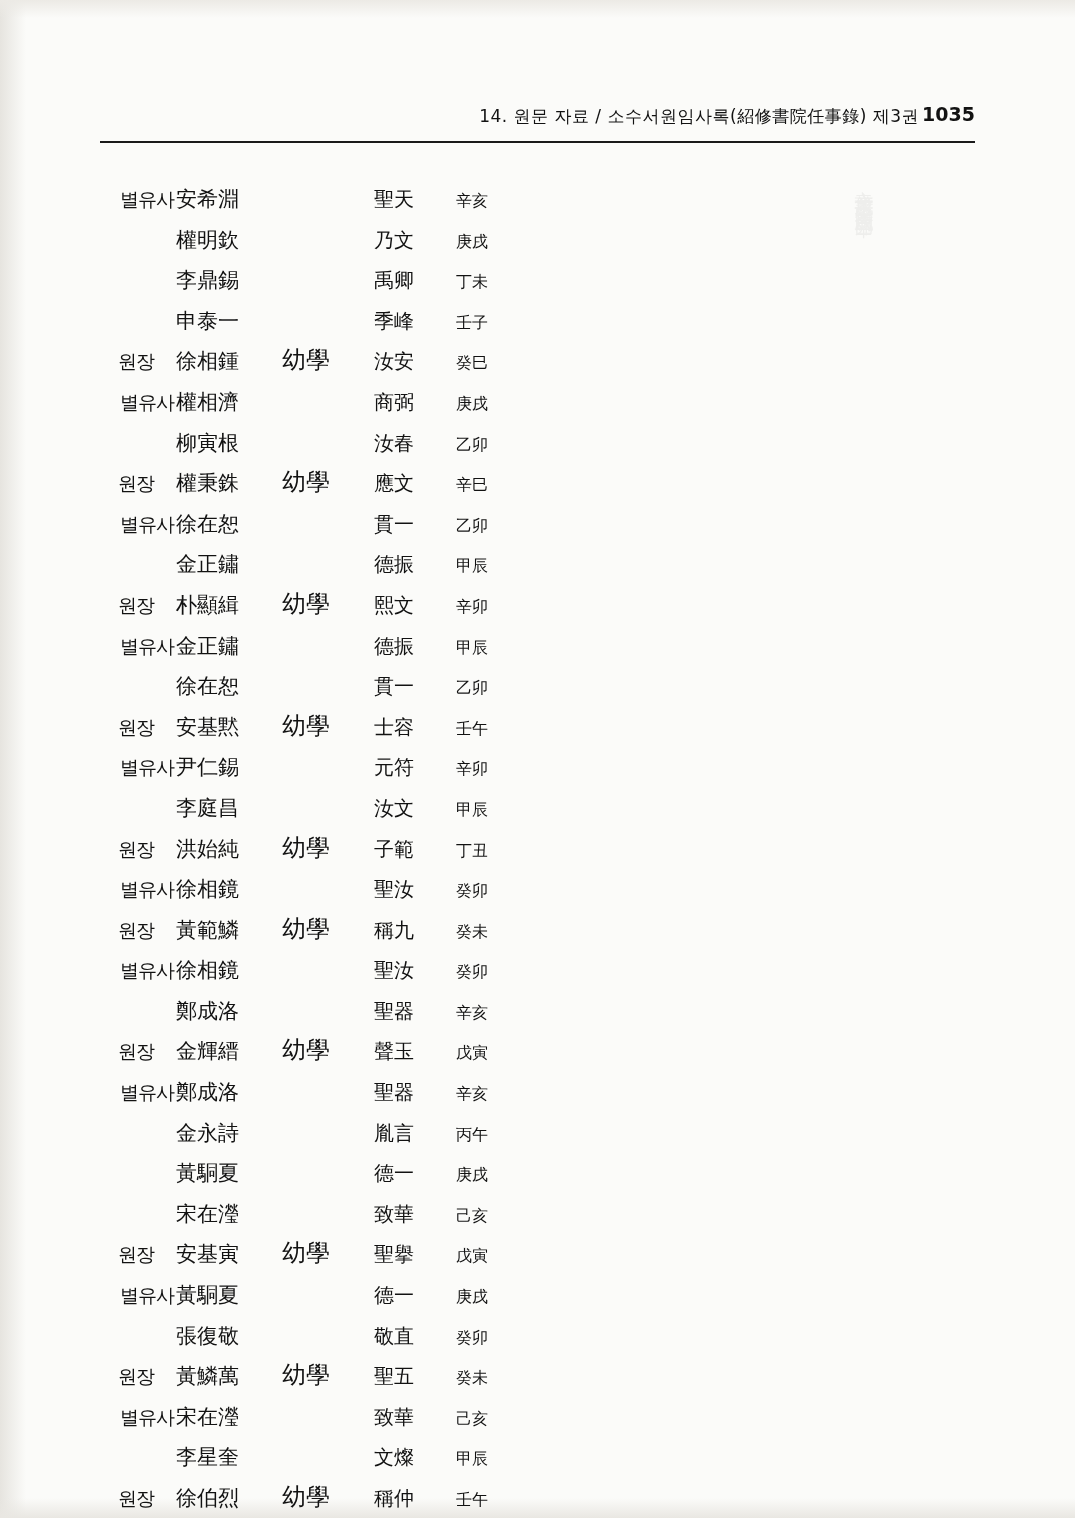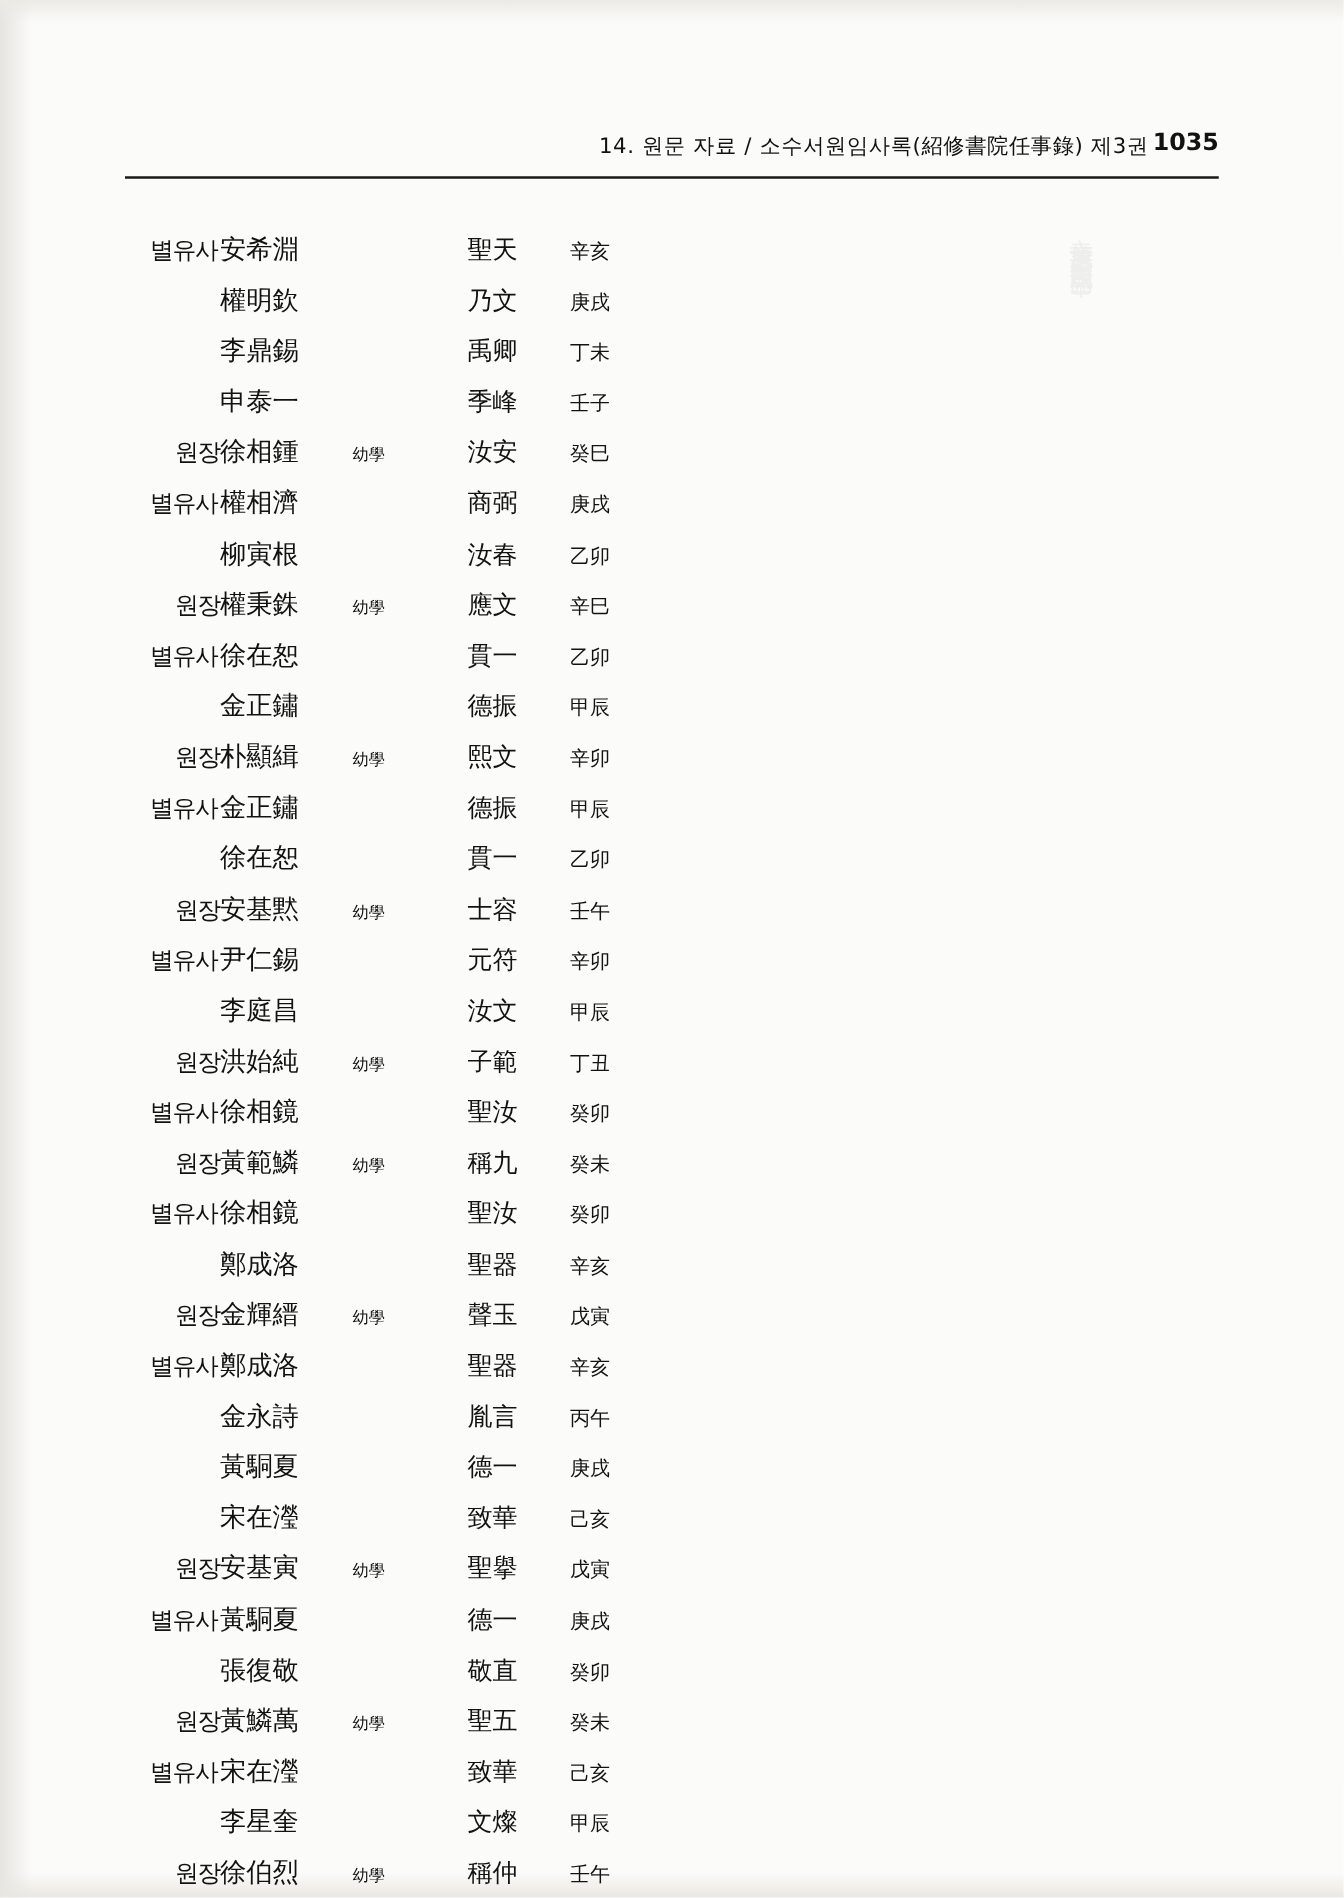--- a/index.html
+++ b/index.html
@@ -67,33 +67,33 @@
   }
   .c-role {
     width: 58px;
     flex: 0 0 58px;
     text-align: center;
     font-size: 19px;
     letter-spacing: -1px;
     white-space: nowrap;
   }
   .c-role.center {
-    text-align: right;
+    text-align: left;
   }
   .c-name {
     width: 106px;
     flex: 0 0 106px;
     font-size: 21px;
     letter-spacing: 0px;
     white-space: nowrap;
   }
   .c-rank {
     width: 92px;
     flex: 0 0 92px;
-    font-size: 13px;
+    font-size: 24px;
     white-space: nowrap;
   }
   .c-courtesy {
     width: 82px;
     flex: 0 0 82px;
     font-size: 20px;
     white-space: nowrap;
     margin-top: 26px;
   }
   .c-year {

